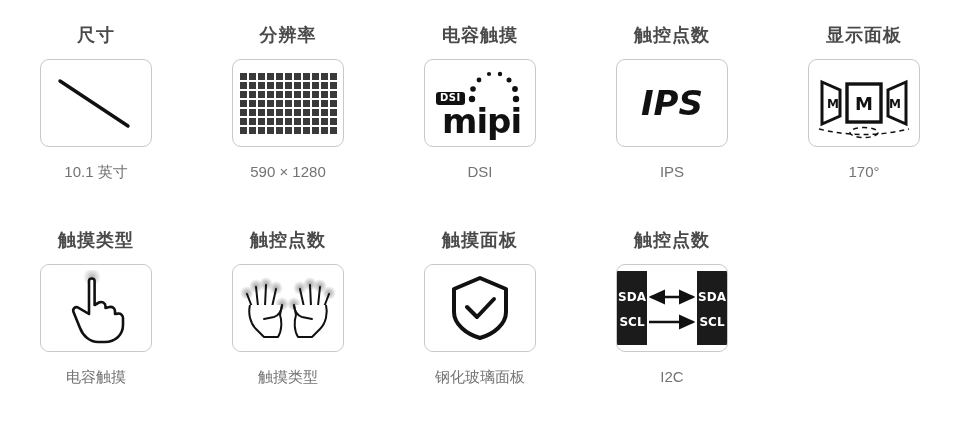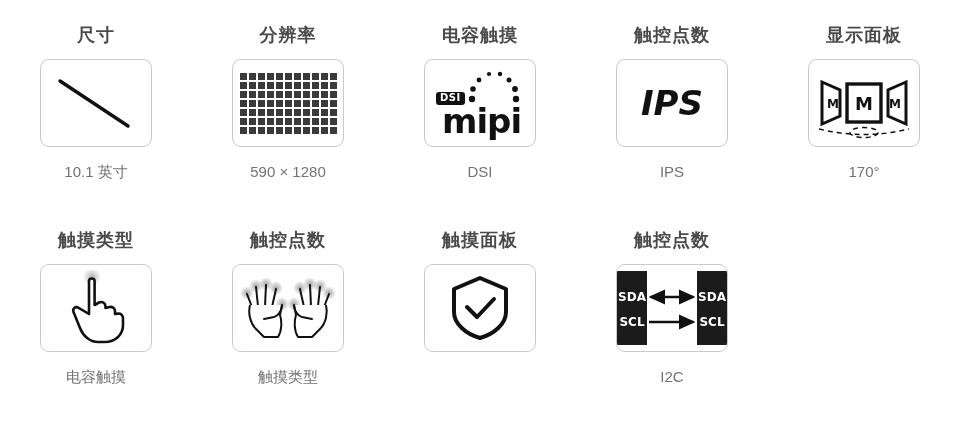--- a/index.html
+++ b/index.html
@@ -373,20 +373,21 @@
   <div class="spec-card">
     <div class="card-title">触摸面板</div>
     <div class="icon-box">
       <span>
         <svg class="glyph-svg" width="62" height="68" viewBox="0 0 62 68">
           <path d="M31 4 L57 15 L57 38 C57 50 45 60 31 64 C17 60 5 50 5 38 L5 15 Z" fill="none" stroke="#111" stroke-width="4" stroke-linejoin="round"></path>
           <path d="M18 33 L28 43 L45 25" fill="none" stroke="#111" stroke-width="4" stroke-linecap="round" stroke-linejoin="round"></path>
         </svg>
       </span>
     </div>
+    <div class="card-caption">钢化玻璃面板</div>
   </div>
 
   <div class="spec-card">
     <div class="card-title">触控点数</div>
     <div class="icon-box">
       <span>
         <svg class="i2c-svg" width="110" height="86" viewBox="0 0 110 86">
           <defs>
             <marker id="arrR" markerWidth="7" markerHeight="7" refX="6" refY="3.2" orient="auto">
               <path d="M0,0 L7,3.2 L0,6.4 z" fill="#111"></path>

